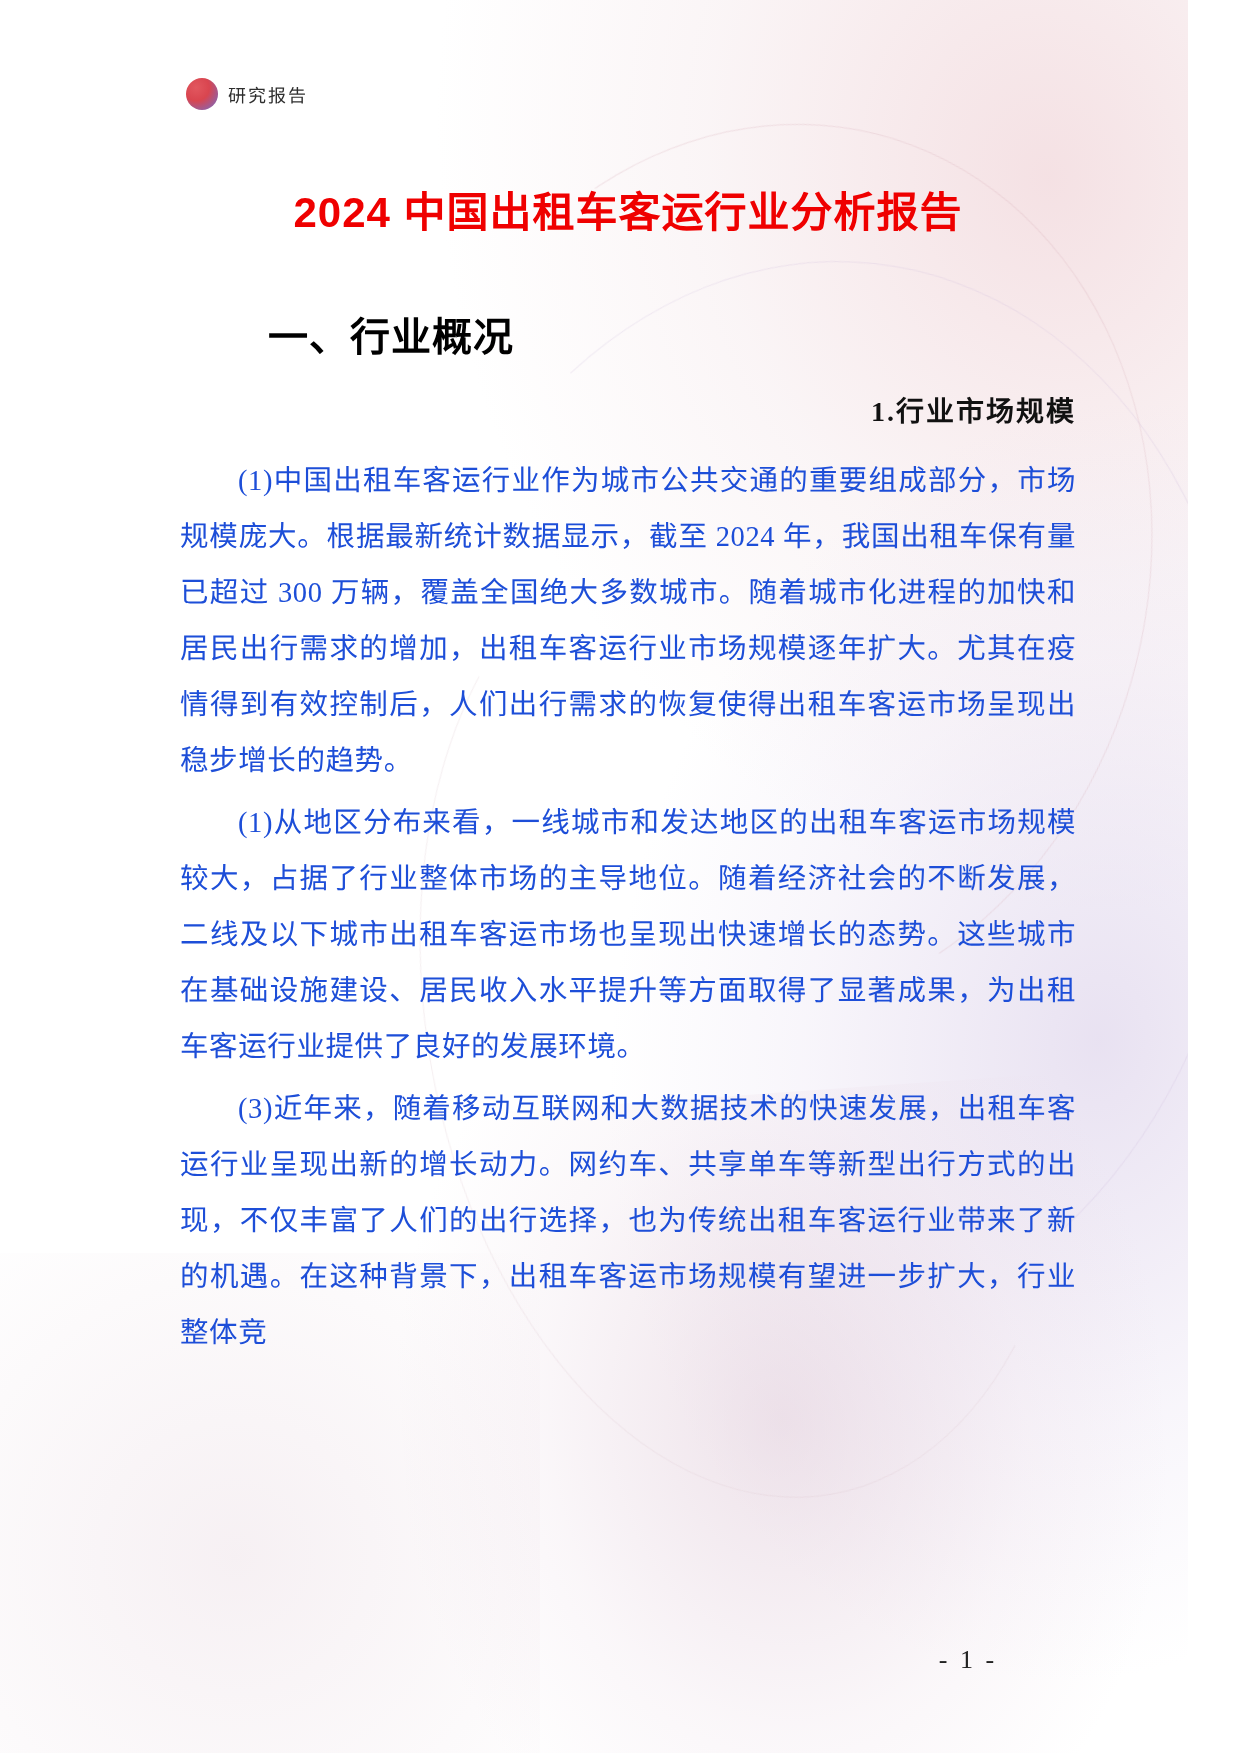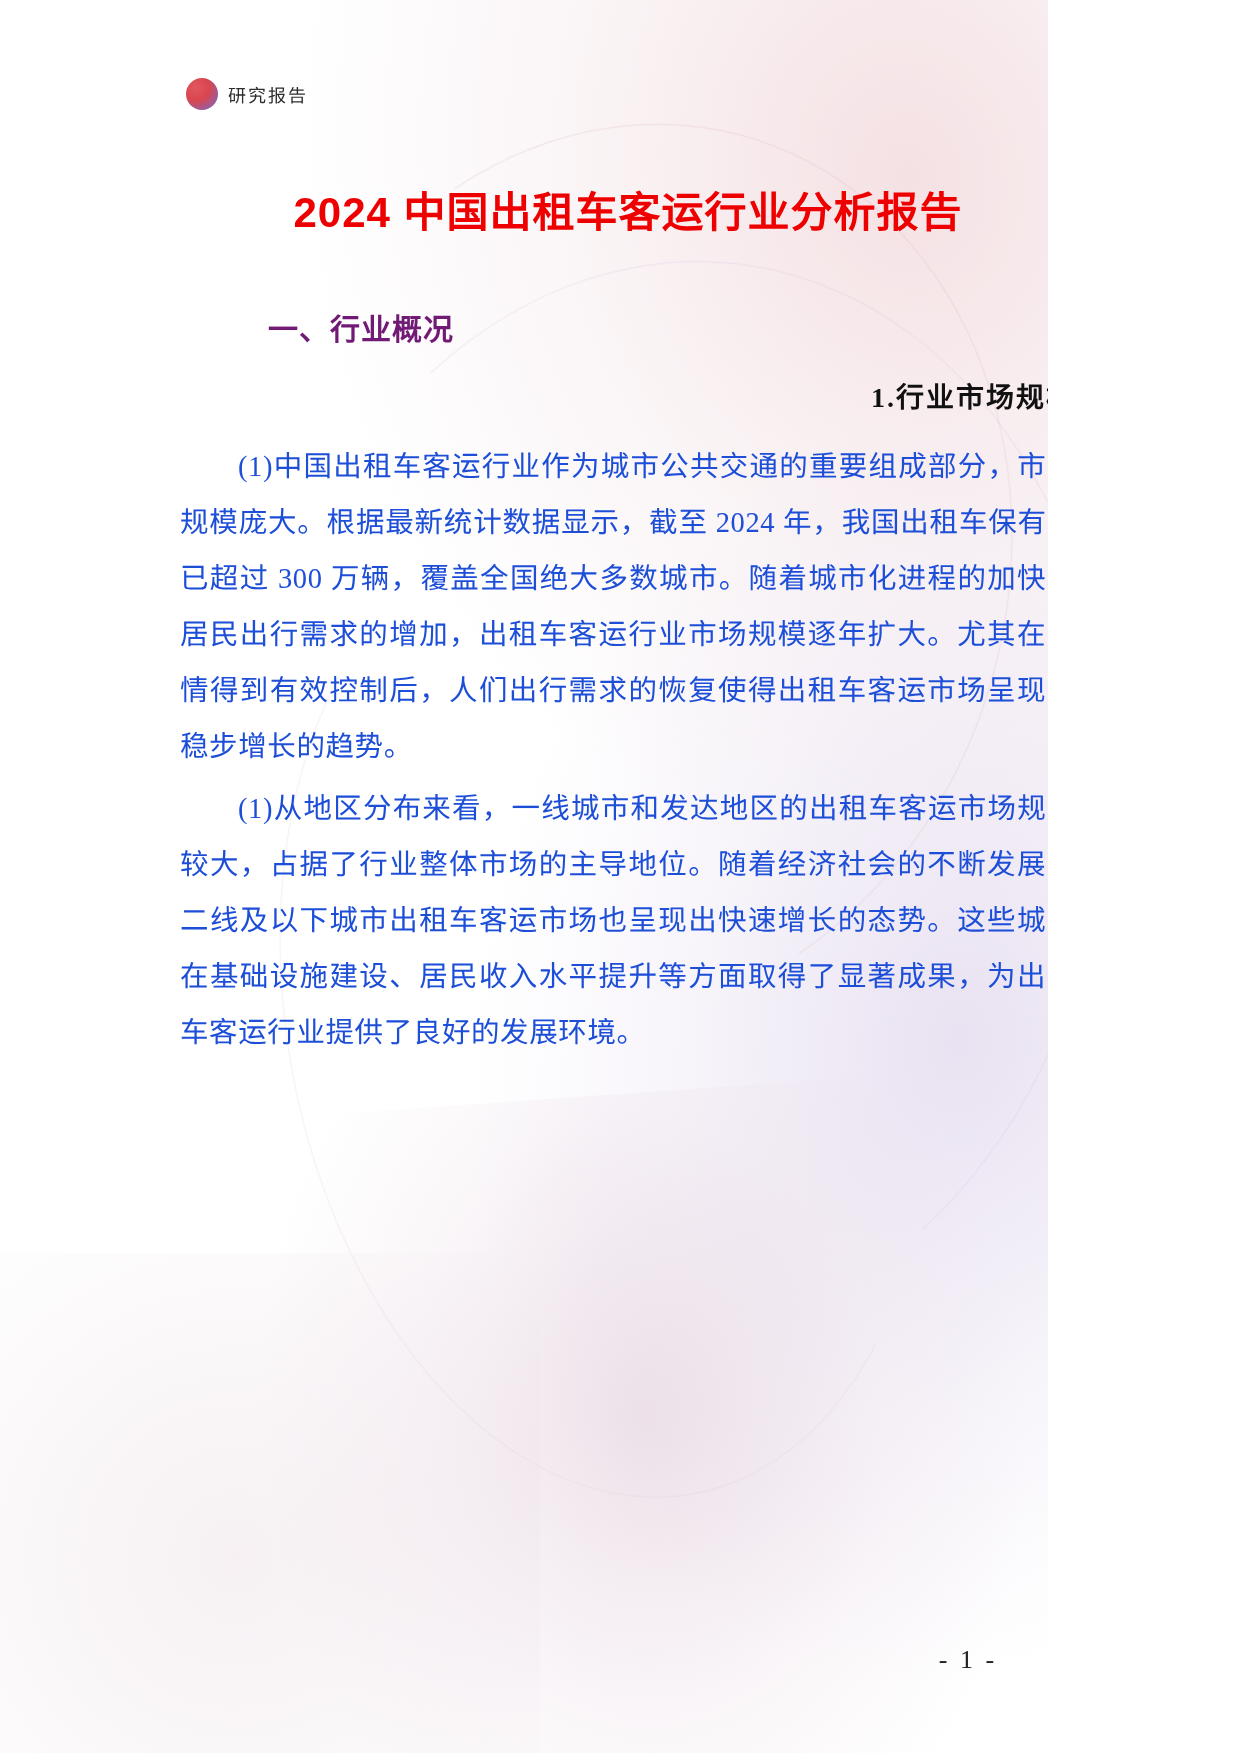--- a/index.html
+++ b/index.html
@@ -9,21 +9,21 @@
   body {
     width: 1240px;
     height: 1753px;
     background: #ffffff;
     font-family: "Liberation Serif", "DejaVu Serif", serif;
     overflow: hidden;
   }
 
   .page {
     position: relative;
-    width: 1048px;
+    width: 1188px;
     height: 1753px;
     background: #ffffff;
     overflow: hidden;
   }
 
   
   .bg-layer {
     position: absolute;
     inset: 0;
     pointer-events: none;
@@ -139,22 +139,22 @@
     color: #ef0000;
     text-align: center;
     letter-spacing: 1px;
     line-height: 1.3;
     margin: 0 0 64px 0;
   }
 
   .h2 {
     font-family: "Liberation Sans", "DejaVu Sans", sans-serif;
     font-weight: bold;
-    font-size: 30px;
-    color: #701a75;
+    font-size: 40px;
+    color: #000000;
     letter-spacing: 1px;
     margin: 0 0 26px 0;
     padding-left: 88px;
   }
 
   .h3 {
     font-family: "Liberation Serif", "DejaVu Serif", serif;
     font-weight: bold;
     font-size: 28px;
     color: #111111;
@@ -213,19 +213,20 @@
     <div class="doc-inner">
 
       <h1 class="doc-title">2024 中国出租车客运行业分析报告</h1>
 
       <h2 class="h2">一、行业概况</h2>
 
       <h3 class="h3">1.行业市场规模</h3>
 
       <p class="para">(1)中国出租车客运行业作为城市公共交通的重要组成部分，市场规模庞大。根据最新统计数据显示，截至 2024 年，我国出租车保有量已超过 300 万辆，覆盖全国绝大多数城市。随着城市化进程的加快和居民出行需求的增加，出租车客运行业市场规模逐年扩大。尤其在疫情得到有效控制后，人们出行需求的恢复使得出租车客运市场呈现出稳步增长的趋势。</p>
       <p class="para">(1)从地区分布来看，一线城市和发达地区的出租车客运市场规模较大，占据了行业整体市场的主导地位。随着经济社会的不断发展，二线及以下城市出租车客运市场也呈现出快速增长的态势。这些城市在基础设施建设、居民收入水平提升等方面取得了显著成果，为出租车客运行业提供了良好的发展环境。</p>
+      <p class="para">(3)近年来，随着移动互联网和大数据技术的快速发展，出租车客运行业呈现出新的增长动力。网约车、共享单车等新型出行方式的出现，不仅丰富了人们的出行选择，也为传统出租车客运行业带来了新的机遇。在这种背景下，出租车客运市场规模有望进一步扩大，行业整体竞</p>
 
     </div>
 
     <div class="page-number">- 1 -</div>
   </div>
 
 </div>
 
 </body></html>

